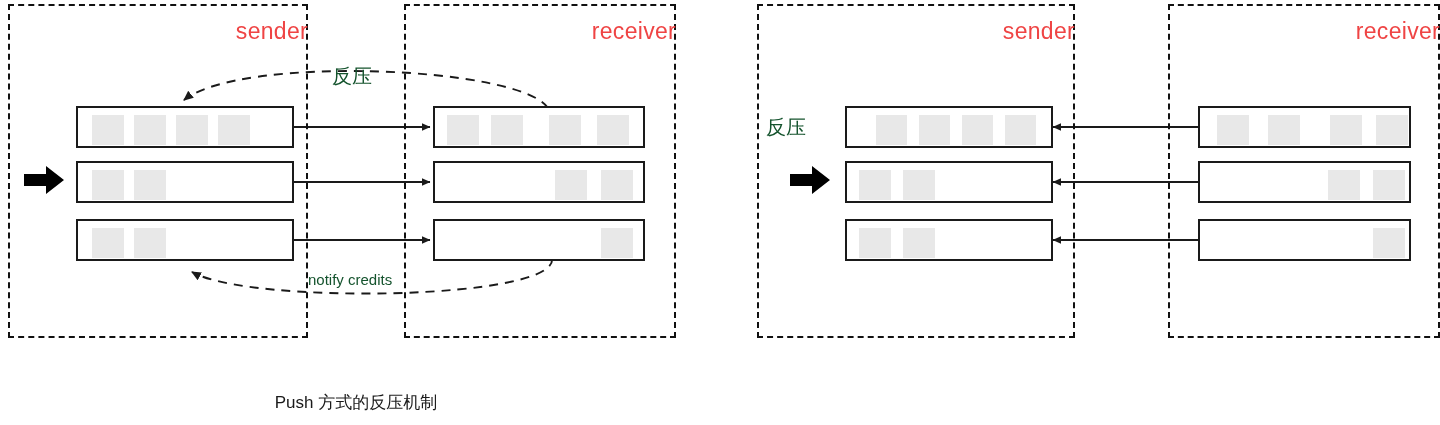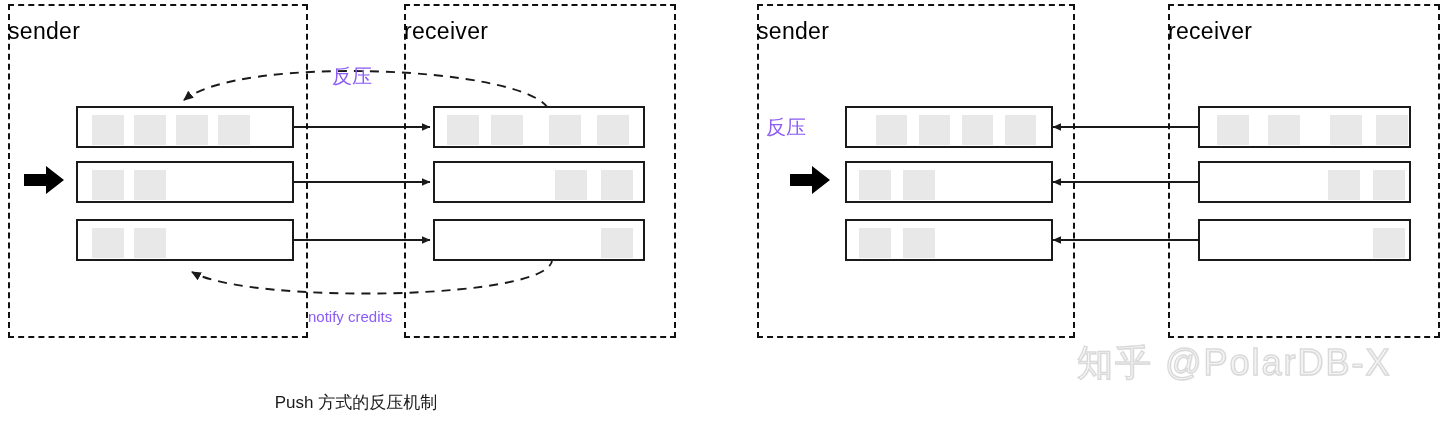--- a/index.html
+++ b/index.html
@@ -33,22 +33,22 @@
     border: 2px dashed #111111;
     box-sizing: border-box;
     background: transparent;
   }
   
   .role-title {
     position: absolute;
     font-size: 23px;
     font-weight: 400;
     letter-spacing: 0.3px;
-    color: #000000;
-    text-align: left;
+    color: #ef4444;
+    text-align: right;
     white-space: nowrap;
     line-height: 1;
   }
   
   .buffer {
     position: absolute;
     box-sizing: border-box;
     border: 2px solid #1a1a1a;
     background: #ffffff;
     overflow: hidden;
@@ -56,21 +56,21 @@
   .cell {
     position: absolute;
     background: #e8e8e8;
     box-sizing: border-box;
   }
   
   .lbl {
     position: absolute;
     white-space: nowrap;
     line-height: 1;
-    color: #8b5cf6;
+    color: #14532d;
   }
   .lbl-cn {
     font-size: 20px;
   }
   .lbl-en {
     font-size: 15px;
   }
   .caption {
     position: absolute;
     font-size: 17px;
@@ -178,21 +178,21 @@
   </div>
   <div class="buffer" style="left:433px; top:161px; width:212px; height:42px;">
     <div class="cell" style="left:120px; top:7px; width:32px; height:30px;"></div>
     <div class="cell" style="left:166px; top:7px; width:32px; height:30px;"></div>
   </div>
   <div class="buffer" style="left:433px; top:219px; width:212px; height:42px;">
     <div class="cell" style="left:166px; top:7px; width:32px; height:30px;"></div>
   </div>
 
   <div class="lbl lbl-cn" style="left:332px; top:66px;">反压</div>
-  <div class="lbl lbl-en" style="left:308px; top:272px;margin-top:37px;">notify credits</div>
+  <div class="lbl lbl-en" style="left:308px; top:272px;">notify credits</div>
 
   <div class="caption" style="left:196px; top:394px; width:320px;">Push 方式的反压机制</div>
 
   <div class="panel" style="left:757px; top:4px; width:318px; height:334px;"></div>
   <div class="panel" style="left:1168px; top:4px; width:272px; height:334px;"></div>
 
   <div class="role-title" style="left:757px; top:20px; width:318px;">sender</div>
   <div class="role-title" style="left:1168px; top:20px; width:272px;">receiver</div>
 
   <div class="buffer" style="left:845px; top:106px; width:208px; height:42px;">
@@ -220,15 +220,14 @@
     <div class="cell" style="left:128px; top:7px; width:32px; height:30px;"></div>
     <div class="cell" style="left:173px; top:7px; width:32px; height:30px;"></div>
   </div>
   <div class="buffer" style="left:1198px; top:219px; width:213px; height:42px;">
     <div class="cell" style="left:173px; top:7px; width:32px; height:30px;"></div>
   </div>
 
   <div class="lbl lbl-cn" style="left:766px; top:117px;">反压</div>
 
 
-  <div class="watermark" style="left:1077px; top:345px;">知乎 @PolarDB-X</div>
 
 </div>
 
 </body></html>

